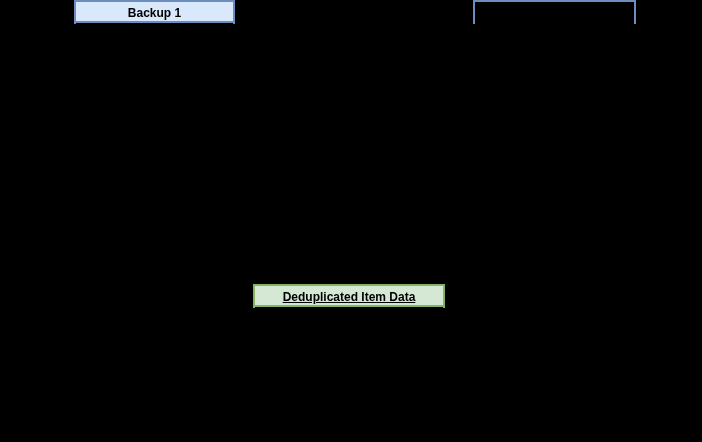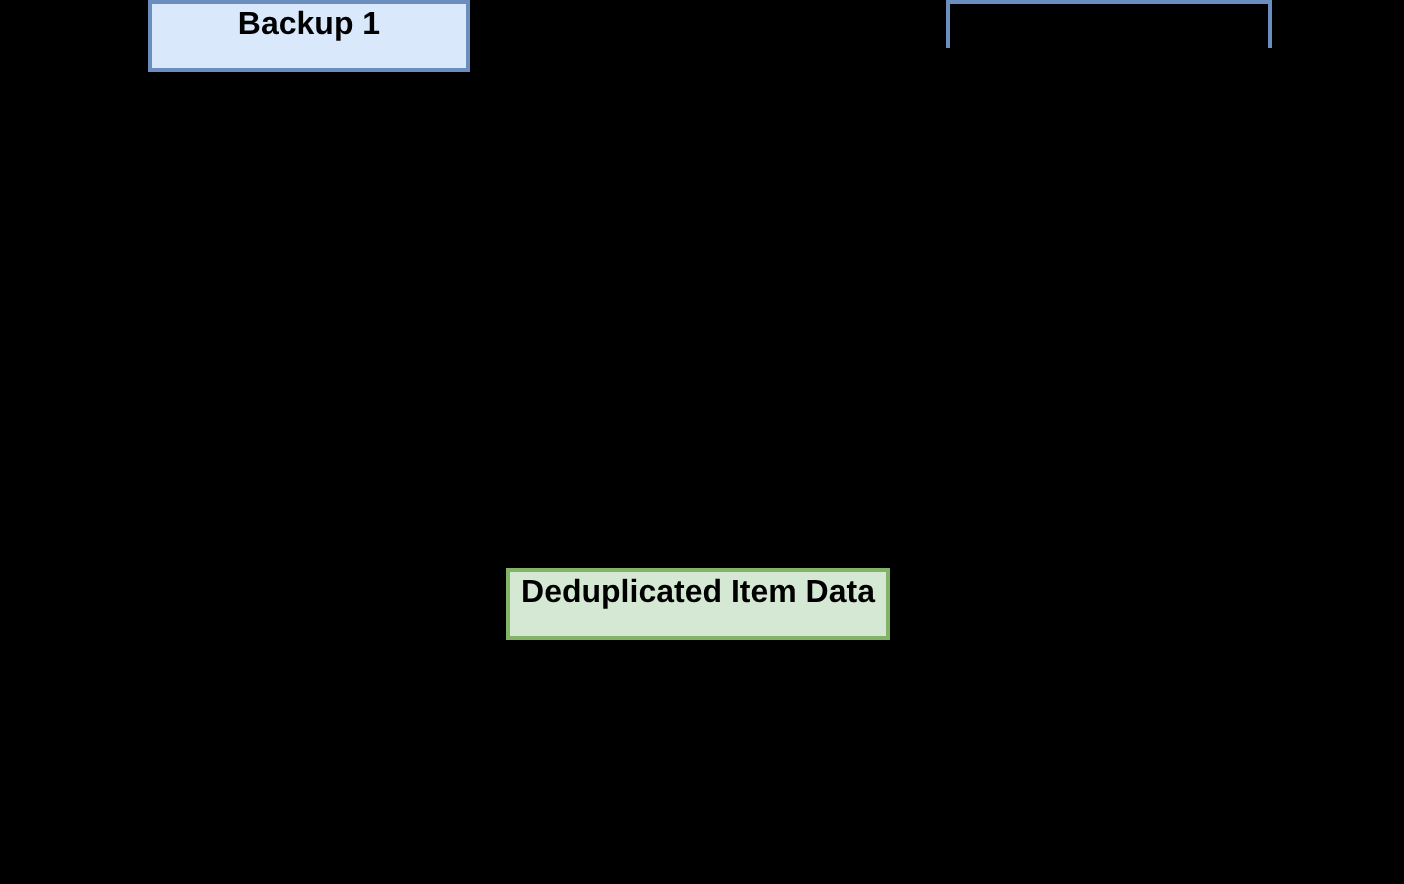--- a/index.html
+++ b/index.html
@@ -30,24 +30,24 @@
     border-style: solid;
     border-width: 2px;
     background: transparent;
   }
   .node-title {
     position: absolute;
     left: 0;
     right: 0;
     top: 0;
     box-sizing: border-box;
-    height: 36px;
+    height: 23px;
     line-height: 22px;
     text-align: center;
-    font-size: 16px;
+    font-size: 12px;
     font-weight: bold;
     color: #000000;
     border-style: solid;
     border-width: 2px;
     white-space: nowrap;
     overflow: hidden;
   }
   .node-body {
     position: absolute;
     left: 0;
@@ -56,21 +56,21 @@
     top: 24px;
     background: #000000;
   }
 
   
   .node.blue .node-frame  { border-color: #6c8ebf; }
   .node.blue .node-title  { background: #dae8fc; border-color: #6c8ebf; }
 
   
   .node.green .node-frame { border-color: #82b366; }
-  .node.green .node-title { background: #d5e8d4; border-color: #82b366; }
+  .node.green .node-title { background: #d5e8d4; border-color: #82b366; text-decoration: underline; }
 
   
   .notch {
     position: absolute;
     background: #000000;
     width: 3px;
     height: 3px;
   }
 </style>
 </head>

